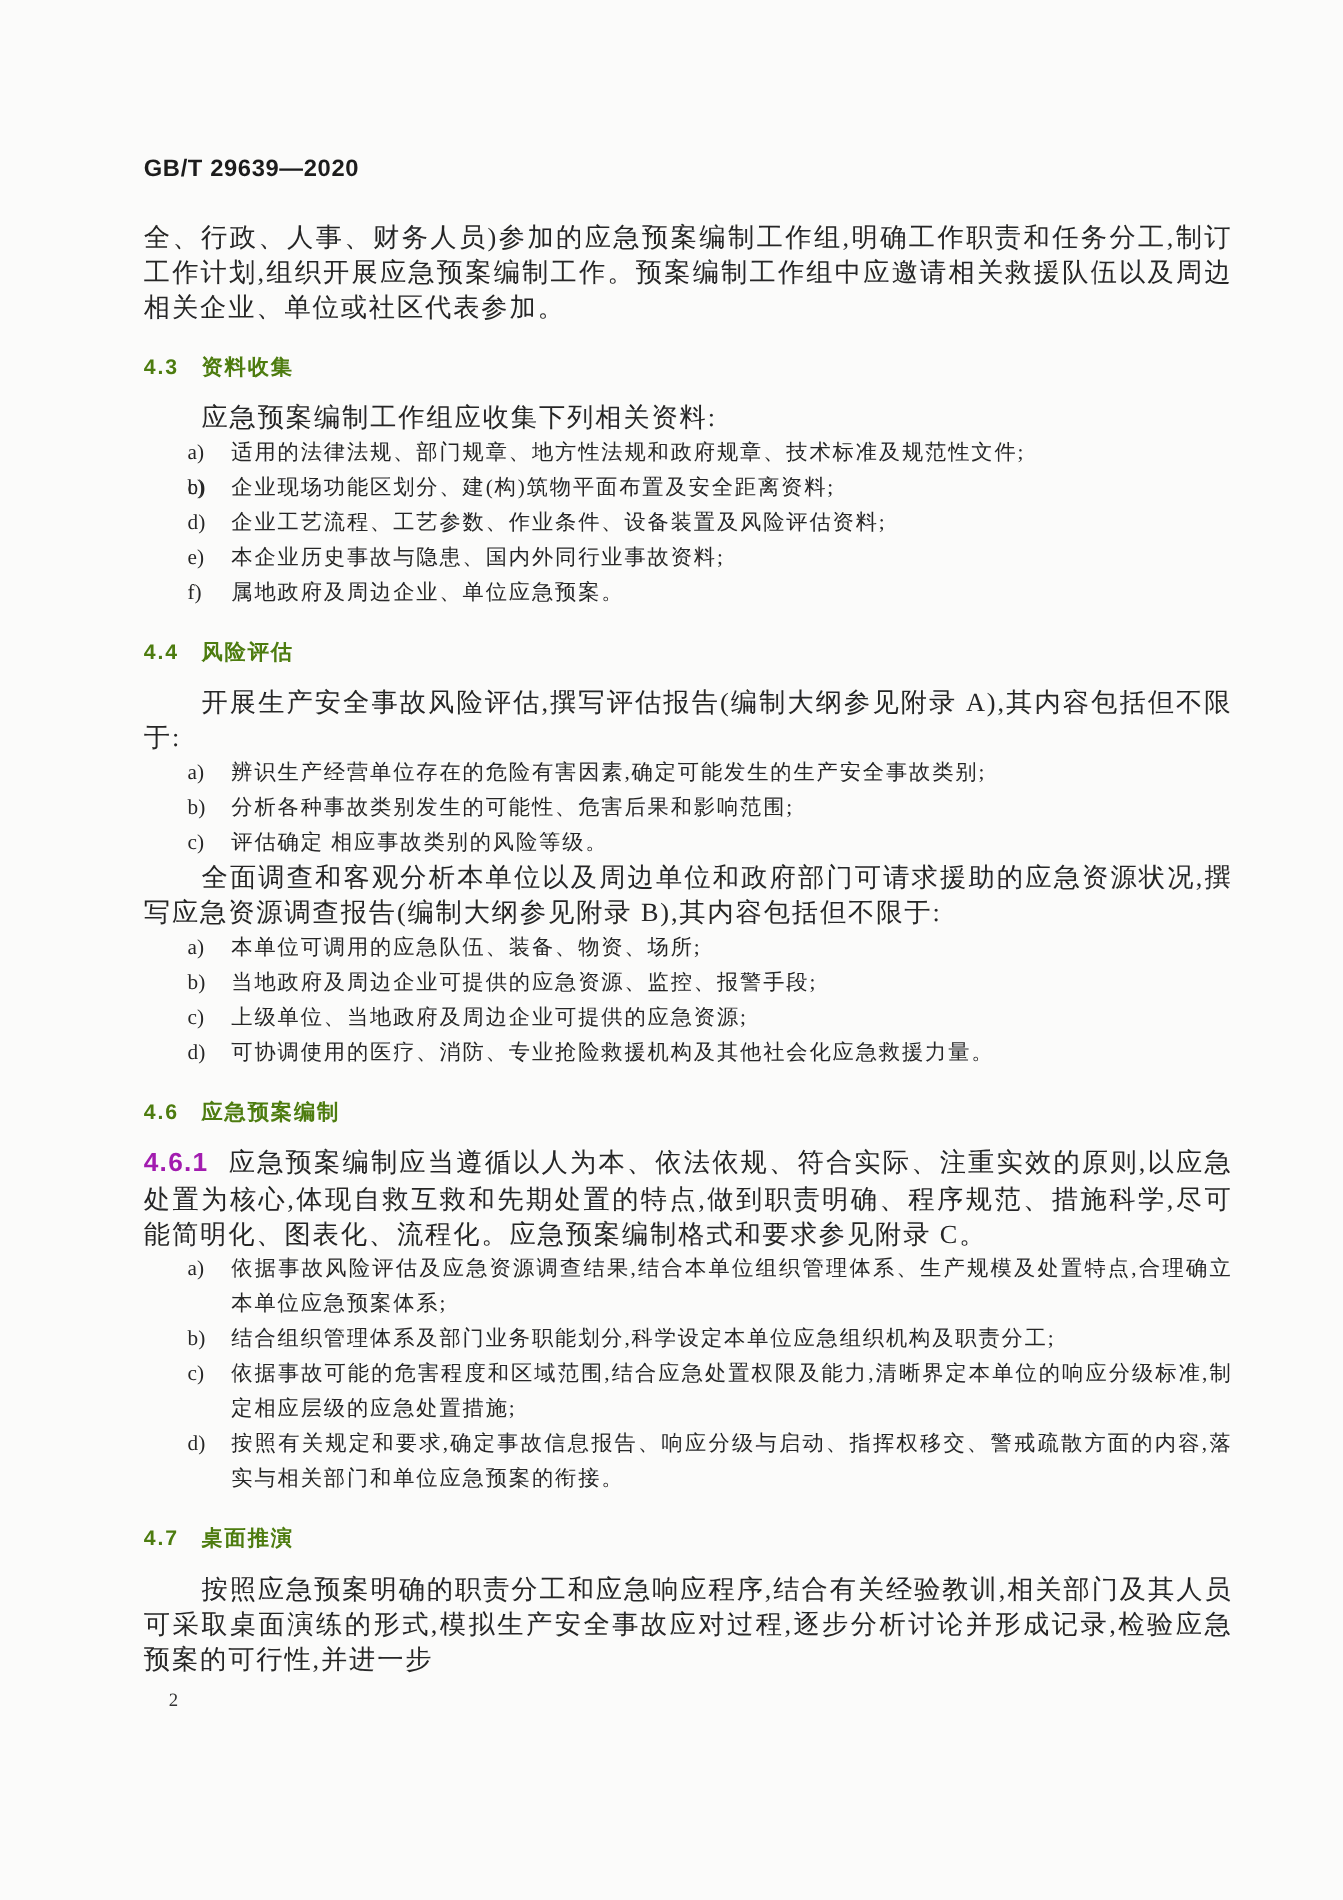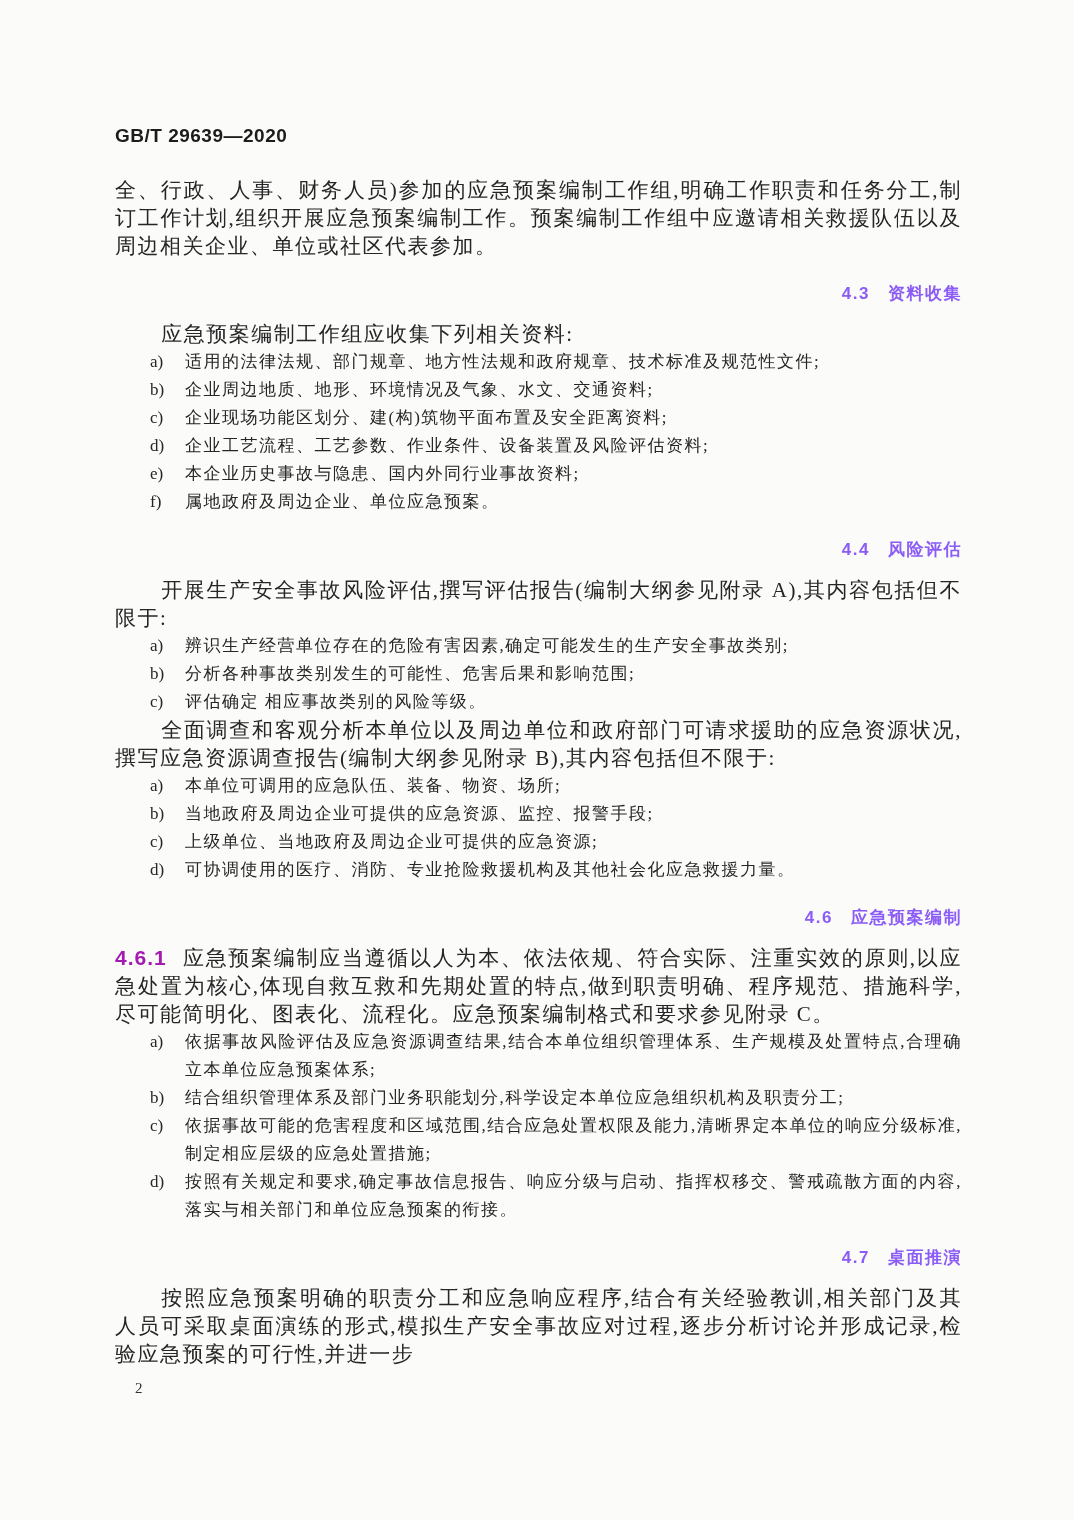--- a/index.html
+++ b/index.html
@@ -8,21 +8,21 @@
     background: #e8e8e8;
   }
   .page {
     position: relative;
     width: 1074px;
     height: 1520px;
     margin: 0 auto;
     background: #fbfbfa;
     color: #262626;
     box-sizing: border-box;
-    padding: 122px 112px 0 115px;
+    padding: 122px 88px 0 115px;
     overflow: hidden;
     font-family: "Liberation Serif", "DejaVu Serif", serif;
   }
   .doc-header {
     font-family: "Liberation Sans", "DejaVu Sans", sans-serif;
     font-weight: bold;
     font-size: 19px;
     letter-spacing: 0.5px;
     color: #1c1c1c;
     line-height: 28px;
@@ -38,25 +38,24 @@
   .opening {
     margin-top: 26px;
   }
   .indent {
     text-indent: 2.2em;
   }
   .sec-heading {
     font-family: "Liberation Sans", "DejaVu Sans", sans-serif;
     font-size: 17px;
     font-weight: bold;
-    color: #8b5cf6;
+    color: #4d7c0f;
     line-height: 28px;
     letter-spacing: 1.5px;
     margin: 20px 0 12px 0;
-    text-align: right;
   }
   .sec-num {
     display: inline-block;
     margin-right: 18px;
   }
   .item {
     position: relative;
     padding-left: 70px;
     font-size: 17px;
     line-height: 28px;
@@ -94,21 +93,21 @@
 <div class="page">
   <div class="doc-header">GB/T 29639—2020</div>
 
   <p class="para opening">全、行政、人事、财务人员)参加的应急预案编制工作组,明确工作职责和任务分工,制订工作计划,组织开展应急预案编制工作。预案编制工作组中应邀请相关救援队伍以及周边相关企业、单位或社区代表参加。</p>
 
   <div id="sections">
       <section class="section">
         <h2 class="sec-heading"><span class="sec-num">4.3</span><span class="sec-title">资料收集</span></h2>
         <p class="para indent">应急预案编制工作组应收集下列相关资料:</p>
         <div class="item"><span class="item-label">a)</span><span class="item-text">适用的法律法规、部门规章、地方性法规和政府规章、技术标准及规范性文件;</span></div>
-        <div class="item"><span class="item-label">b)</span><span class="item-text">企业周边地质、地形、环境情况及气象、水文、交通资料;</span></div>
+        <div class="item"><span class="item-label">b)</span></div>
         <div class="item"><span class="item-label">c)</span><span class="item-text">企业现场功能区划分、建(构)筑物平面布置及安全距离资料;</span></div>
         <div class="item"><span class="item-label">d)</span><span class="item-text">企业工艺流程、工艺参数、作业条件、设备装置及风险评估资料;</span></div>
         <div class="item"><span class="item-label">e)</span><span class="item-text">本企业历史事故与隐患、国内外同行业事故资料;</span></div>
         <div class="item"><span class="item-label">f)</span><span class="item-text">属地政府及周边企业、单位应急预案。</span></div>
       </section>
       <section class="section">
         <h2 class="sec-heading"><span class="sec-num">4.4</span><span class="sec-title">风险评估</span></h2>
         <p class="para indent">开展生产安全事故风险评估,撰写评估报告(编制大纲参见附录 A),其内容包括但不限于:</p>
         <div class="item"><span class="item-label">a)</span><span class="item-text">辨识生产经营单位存在的危险有害因素,确定可能发生的生产安全事故类别;</span></div>
         <div class="item"><span class="item-label">b)</span><span class="item-text">分析各种事故类别发生的可能性、危害后果和影响范围;</span></div>

